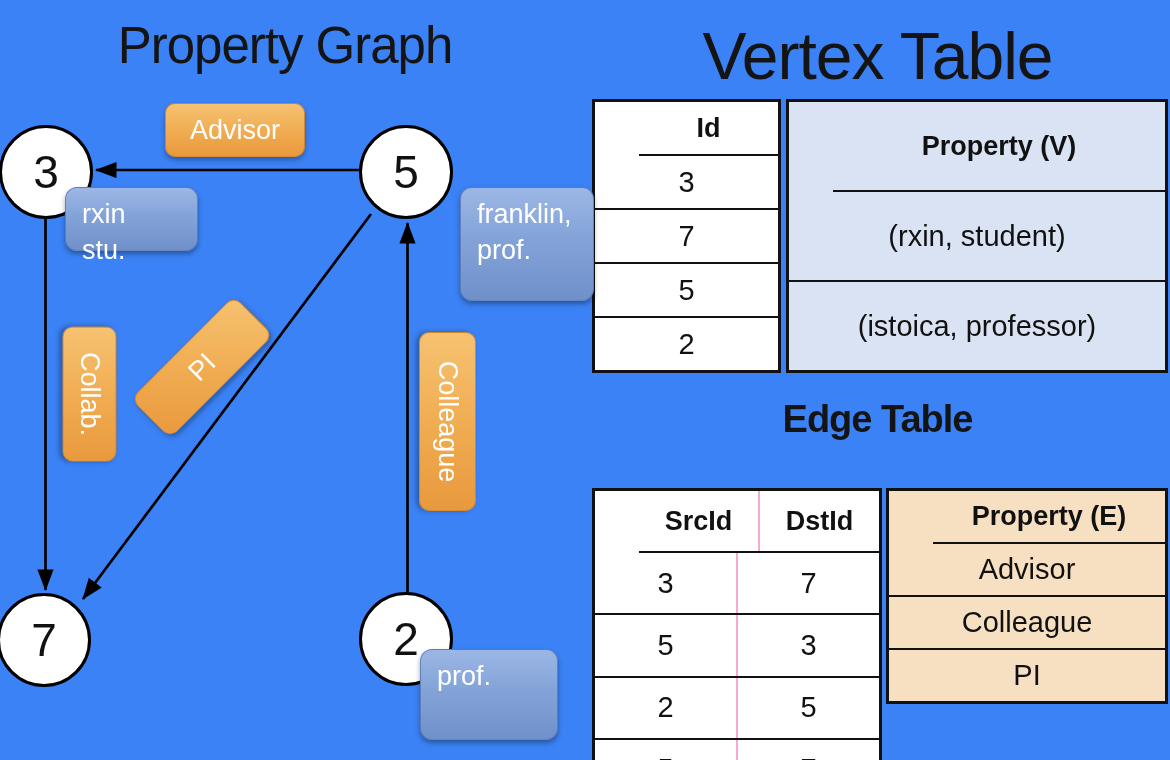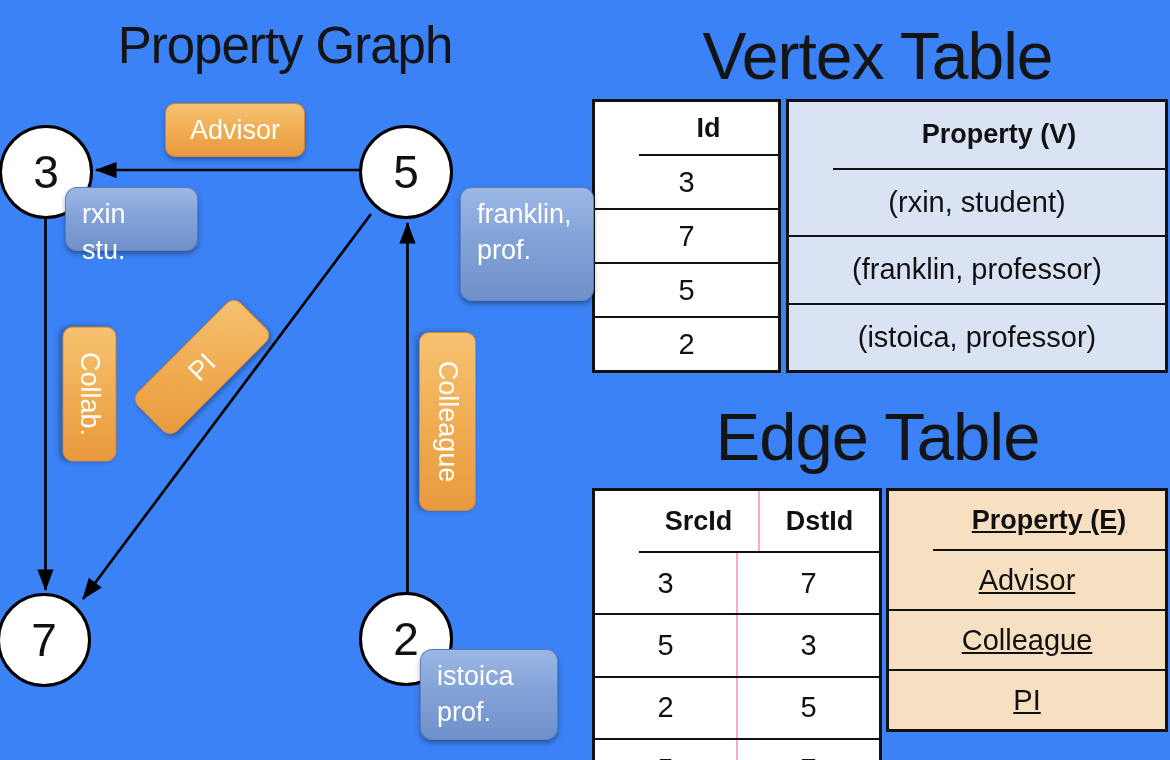--- a/index.html
+++ b/index.html
@@ -6,21 +6,21 @@
   #stage{
     position:relative;width:1170px;height:760px;background:#3b82f6;overflow:hidden;
     font-family:"Liberation Sans",sans-serif;color:#111;padding-left:30px;
   }
   .title{
     position:absolute;text-align:center;font-weight:300;color:#141414;
     letter-spacing:-1px;white-space:nowrap;
   }
   #graph-title{left:0;top:16px;width:570px;font-size:51px;}
   #vertex-title{left:585px;top:18px;width:585px;font-size:66px;}
-  #edge-title{left:585px;top:398px;width:585px;font-size:67px;}
+  #edge-title{left:585px;top:398px;width:585px;font-size:38px;font-weight:bold;}
 
   
   .node{
     position:absolute;width:88px;height:88px;border:3px solid #000;border-radius:50%;
     background:#fff;display:flex;align-items:center;justify-content:center;
     font-size:46px;font-weight:300;z-index:3;
   }
   
   .vbox{
     position:absolute;border-radius:12px;z-index:4;color:#fff;
@@ -93,21 +93,20 @@
 
   <div class="vbox" style="left:65px;top:187px;width:133px;height:64px;">
     <div>rxin</div>
     <div>stu.</div>
   </div>
   <div class="vbox" style="left:424px;top:187px;width:134px;height:114px;margin-left:36px;">
     <div>franklin,</div>
     <div>prof.</div>
   </div>
   <div class="vbox" style="left:420px;top:649px;width:138px;height:91px;">
-    <div>istoica</div>
     <div>prof.</div>
   </div>
 
   <div class="ebox grad-v" style="left:165px;top:103px;width:140px;height:54px;">
     <span>Advisor</span>
   </div>
   <div class="ebox grad-r90" style="left:22px;top:367px;width:135px;height:54px;transform:rotate(90deg);">
     <span>Collab.</span>
   </div>
   <div class="ebox grad-r45" style="left:129px;top:339px;width:146px;height:56px;transform:rotate(-45deg);">
@@ -121,21 +120,20 @@
     <div class="trow hdr">Id</div>
     <div class="trow">3</div>
     <div class="trow">7</div>
     <div class="trow">5</div>
     <div class="trow">2</div>
   </div>
 
   <div class="tblock fill-blue" style="left:786px;top:99px;width:382px;height:274px;">
     <div class="trow hdr">Property (V)</div>
     <div class="trow">(rxin, student)</div>
-    <div class="trow">(franklin, professor)</div>
     <div class="trow">(istoica, professor)</div>
   </div>
 
   <div class="tblock" style="left:592px;top:488px;width:290px;height:315px;">
     <div class="trow hdr">
       <div class="tcell">SrcId</div>
       <div class="tcell">DstId</div>
     </div>
     <div class="trow">
       <div class="tcell">3</div>
@@ -148,20 +146,20 @@
     <div class="trow">
       <div class="tcell">2</div>
       <div class="tcell">5</div>
     </div>
     <div class="trow">
       <div class="tcell">5</div>
       <div class="tcell">7</div>
     </div>
   </div>
 
-  <div class="tblock fill-orange" style="left:886px;top:488px;width:282px;height:244px;text-decoration:underline;">
+  <div class="tblock fill-orange" style="left:886px;top:488px;width:282px;height:216px;">
     <div class="trow hdr">Property (E)</div>
     <div class="trow">Advisor</div>
     <div class="trow">Colleague</div>
     <div class="trow">PI</div>
   </div>
 
 </div>
 
 </body></html>

